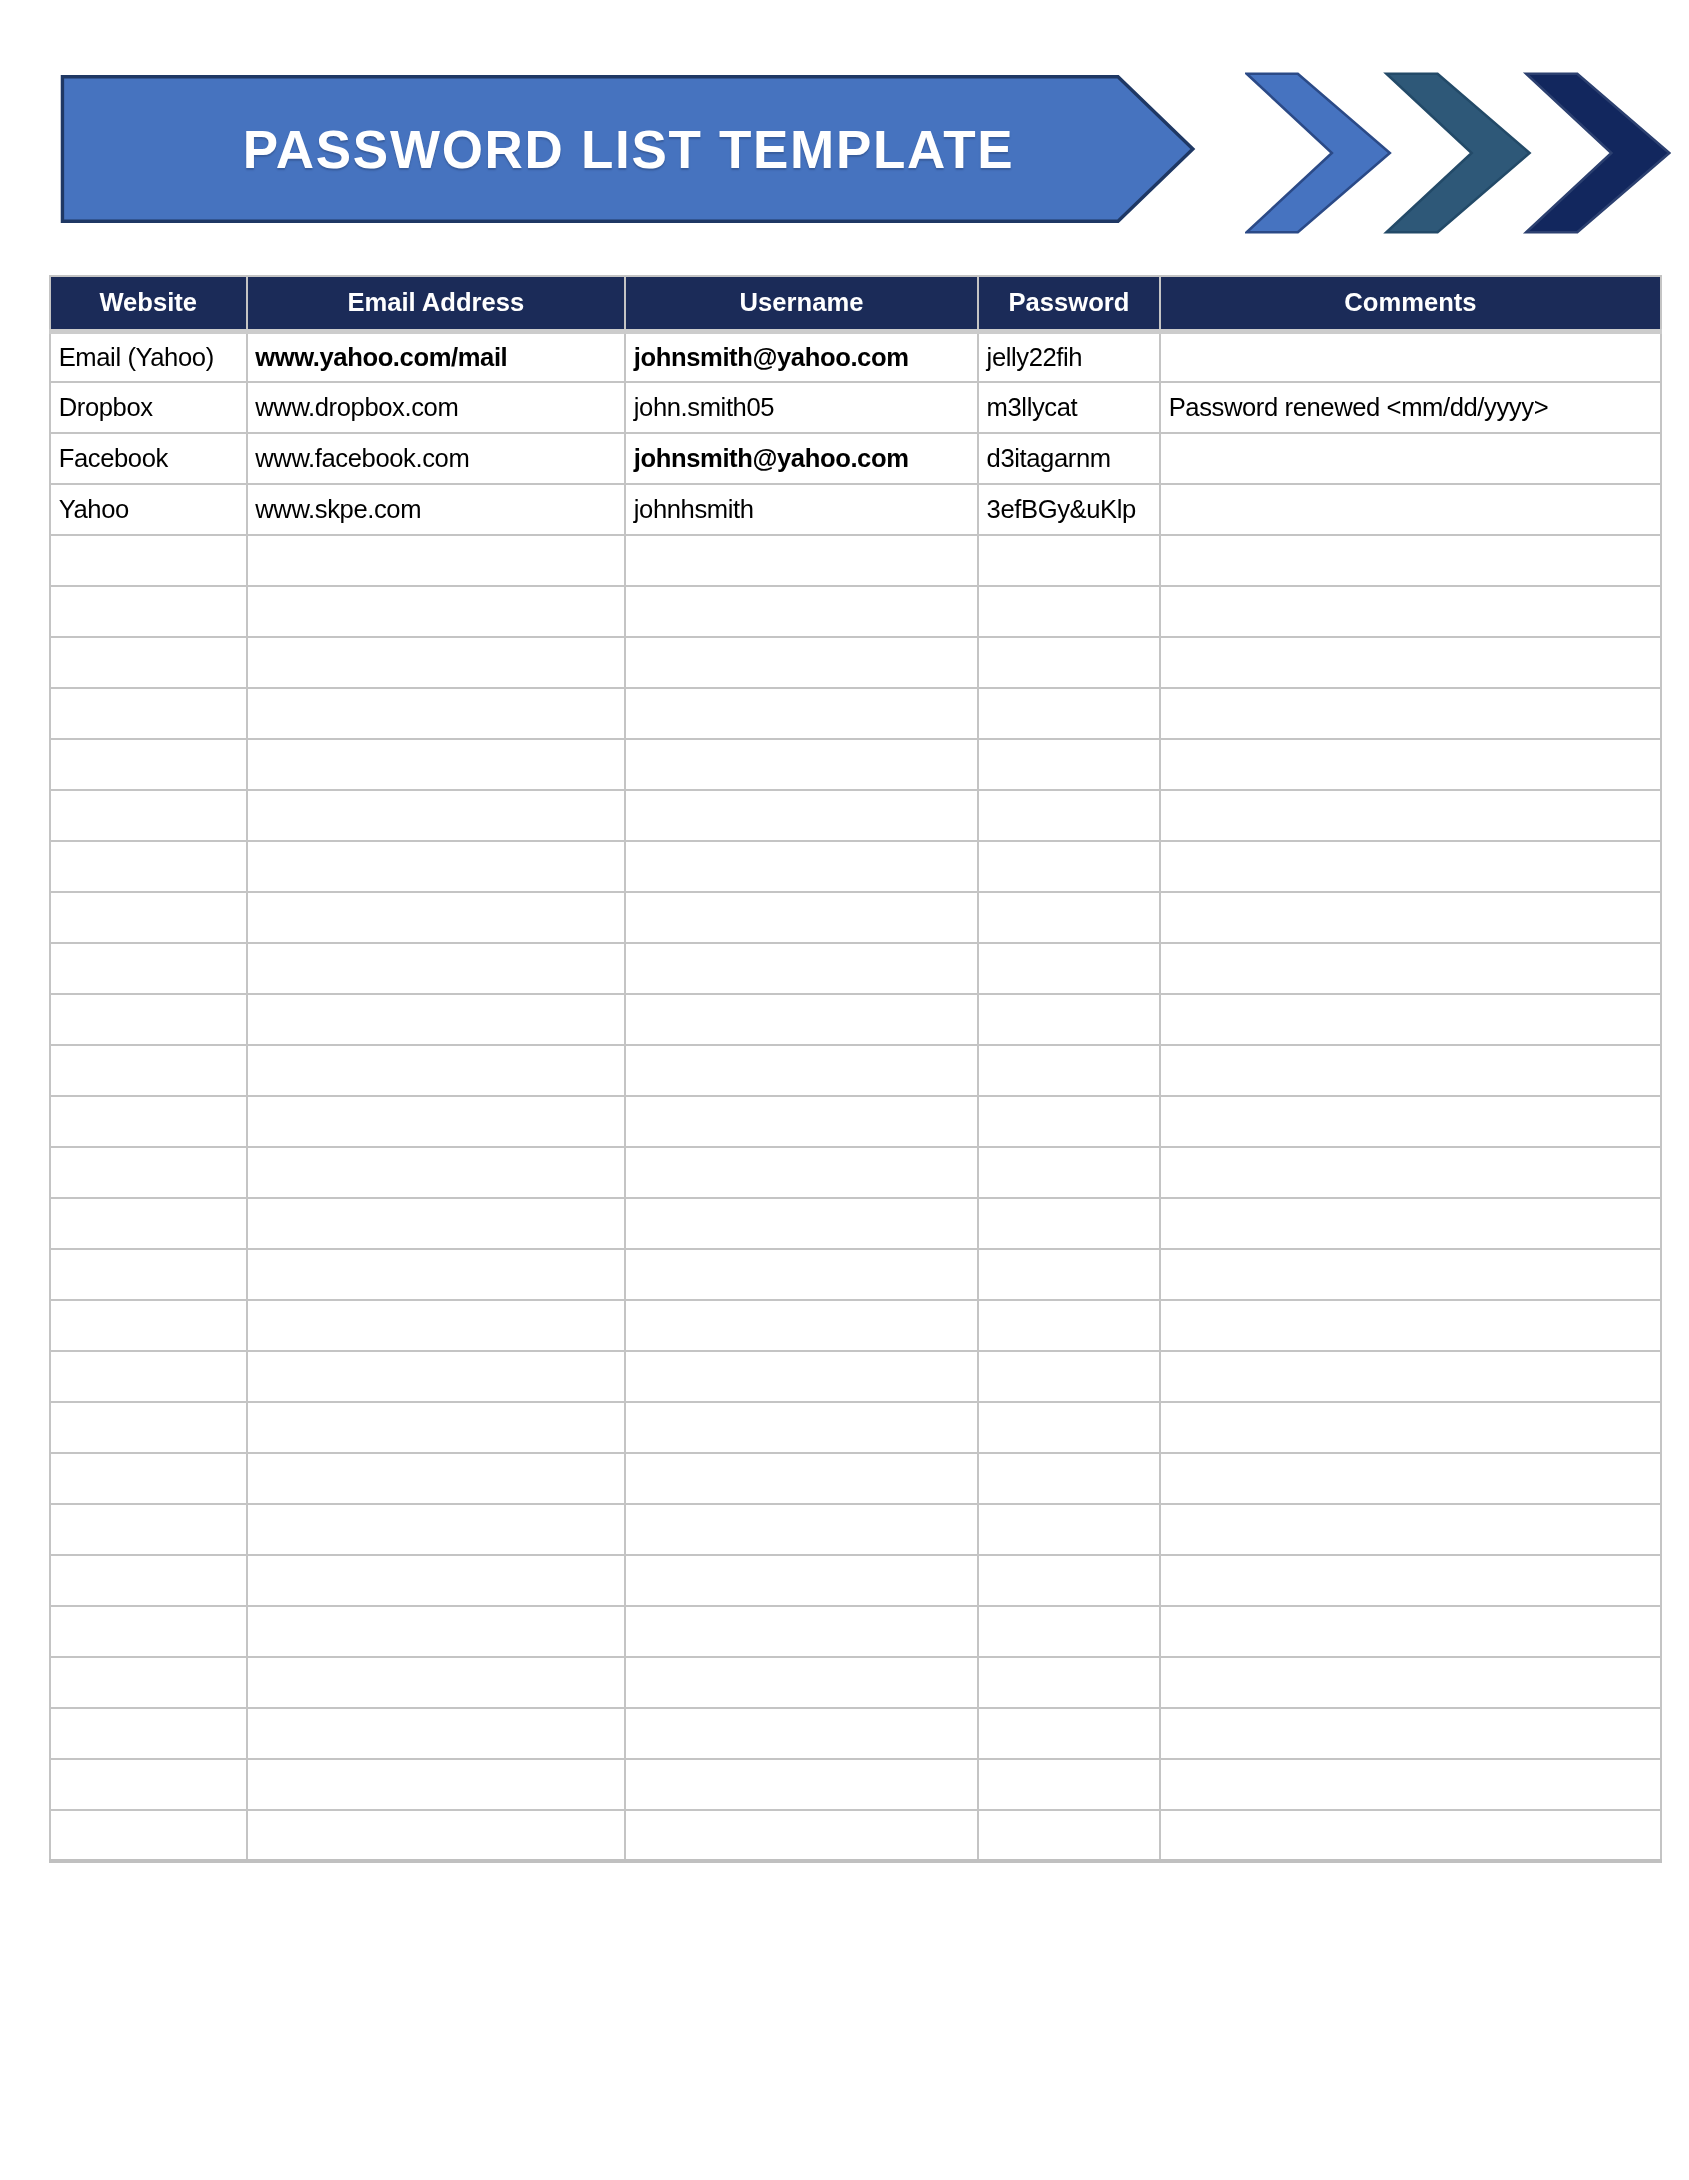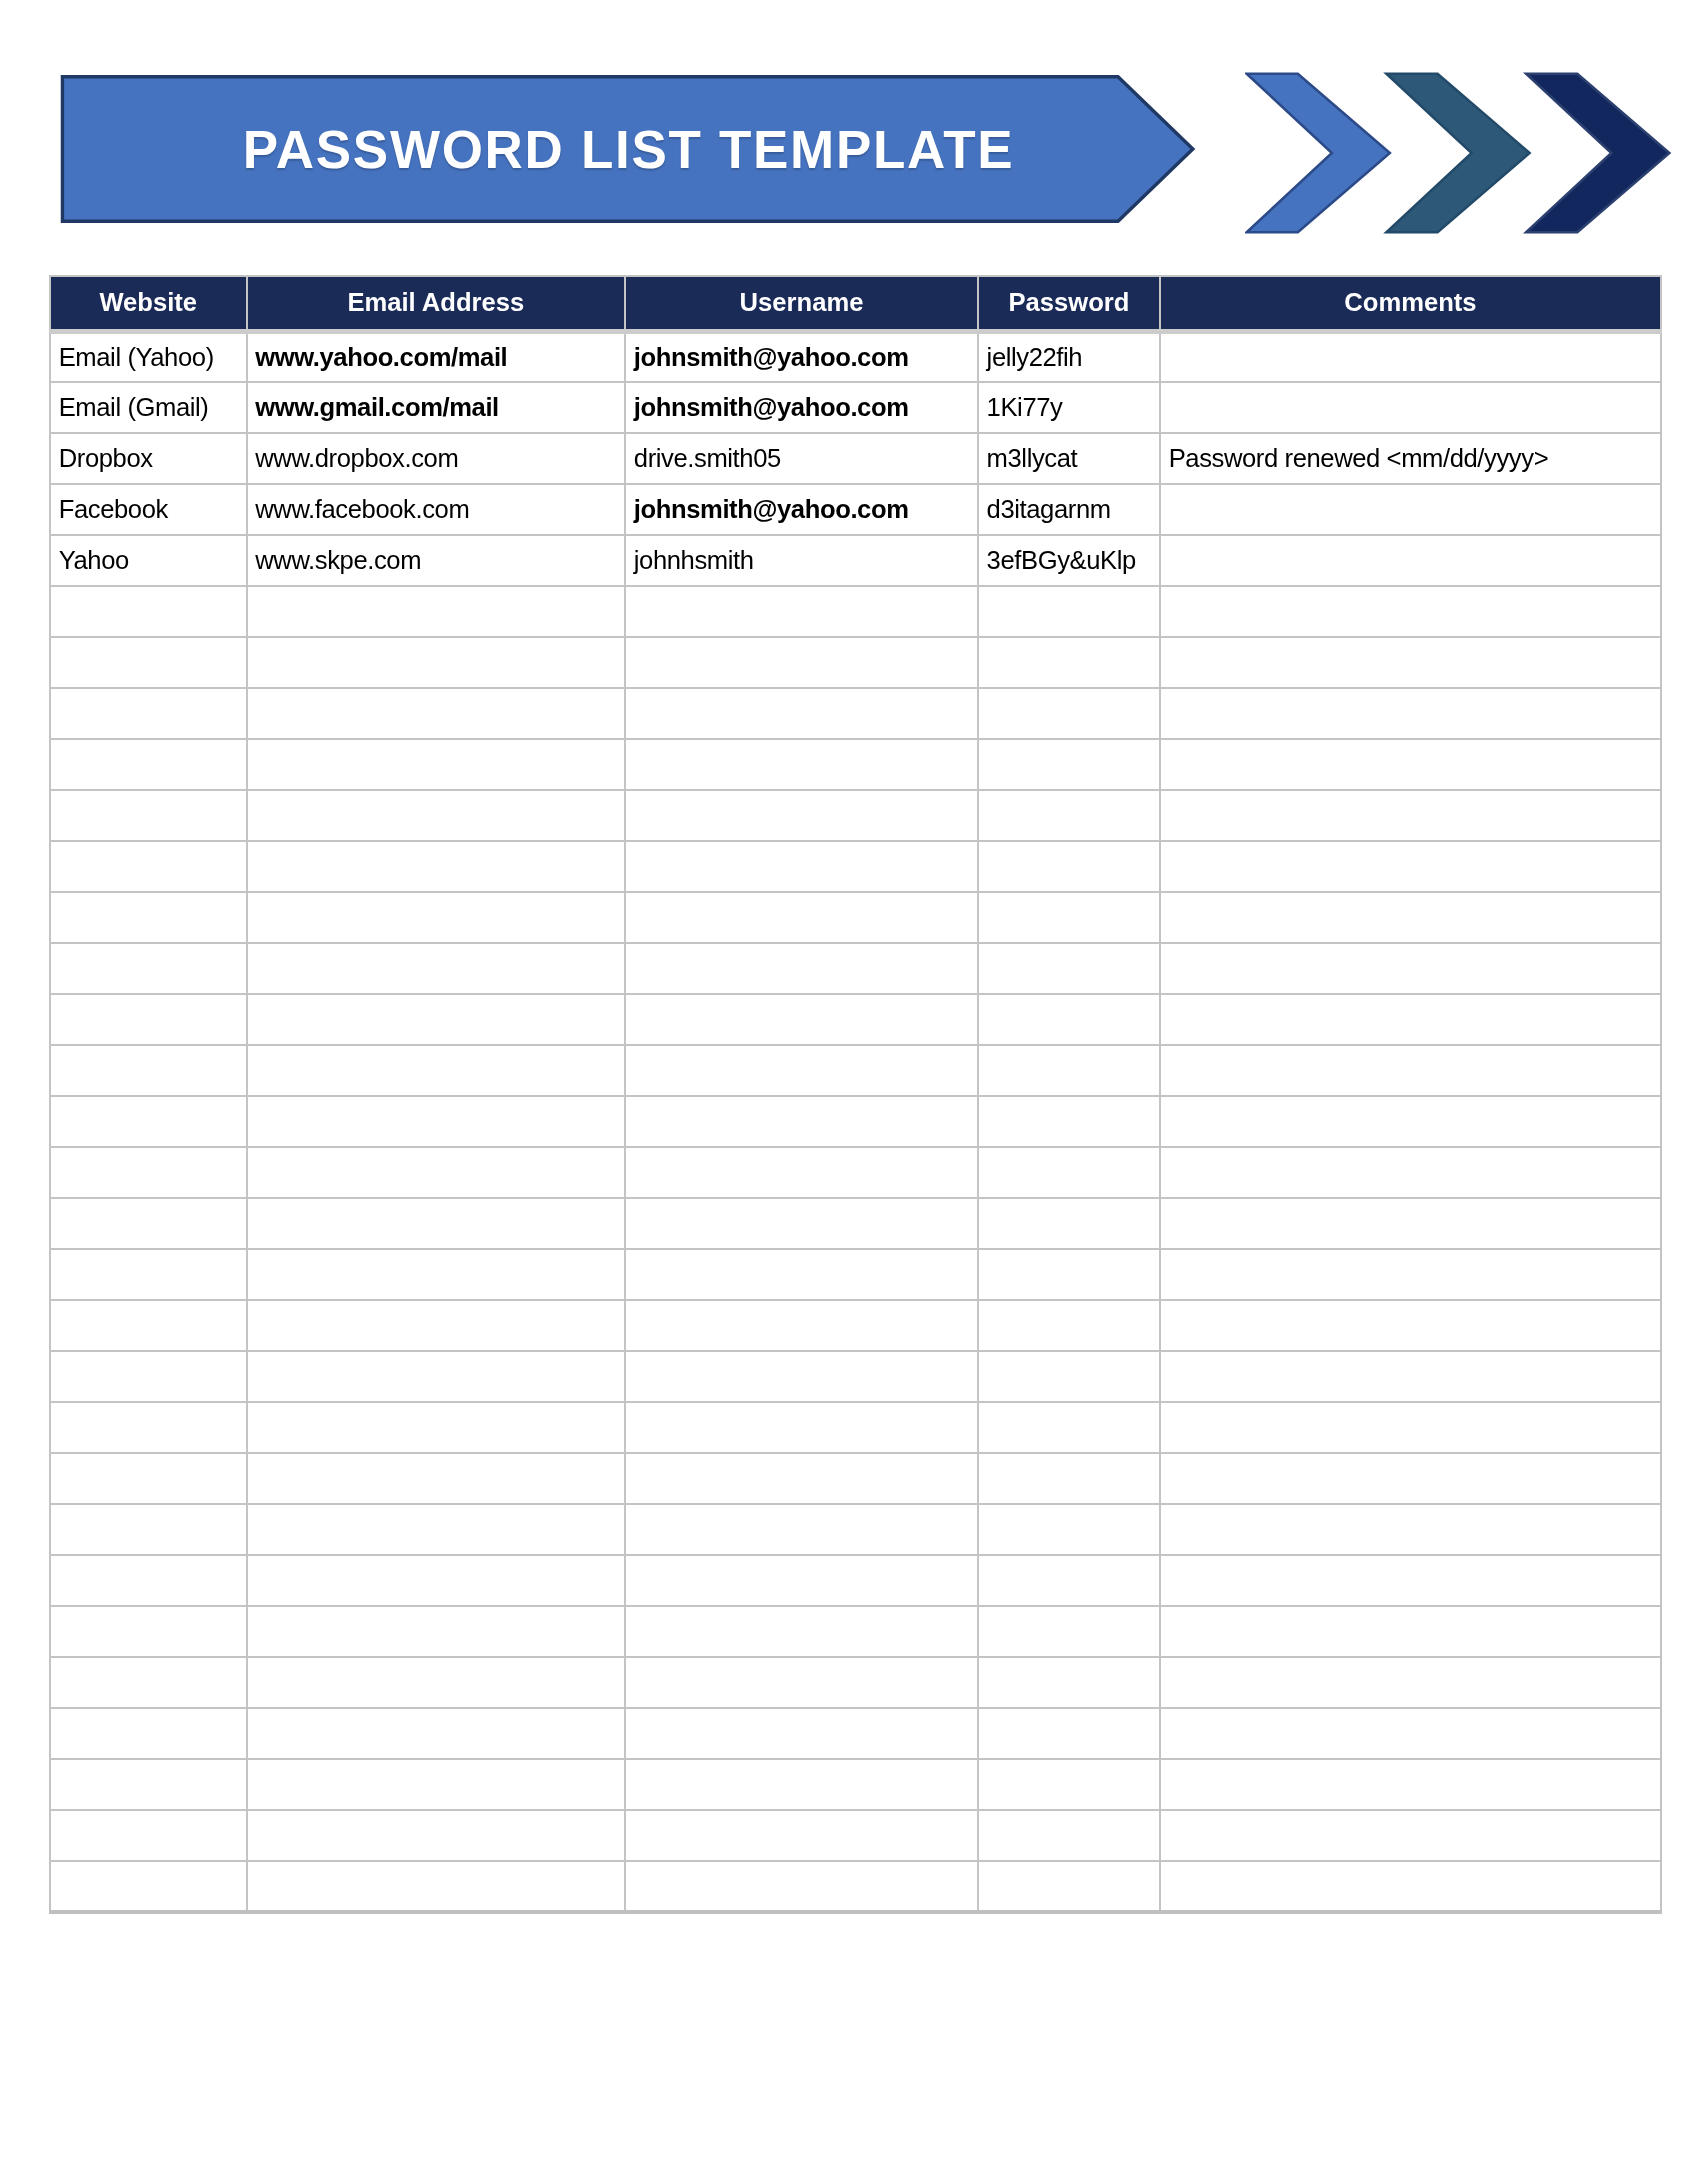--- a/index.html
+++ b/index.html
@@ -81,30 +81,23 @@
   </thead>
   <tbody id="pw-body">
     <tr>
       <td>Email (Yahoo)</td>
       <td class="b">www.yahoo.com/mail</td>
       <td class="b">johnsmith@yahoo.com</td>
       <td>jelly22fih</td>
       <td></td>
     </tr>
     <tr>
-      <td>Email (Gmail)</td>
-      <td class="b">www.gmail.com/mail</td>
-      <td class="b">johnsmith@yahoo.com</td>
-      <td>1Ki77y</td>
-      <td></td>
-    </tr>
-    <tr>
       <td>Dropbox</td>
       <td>www.dropbox.com</td>
-      <td>drive.smith05</td>
+      <td>john.smith05</td>
       <td class="lg">m3llycat</td>
       <td>Password renewed &lt;mm/dd/yyyy&gt;</td>
     </tr>
     <tr>
       <td>Facebook</td>
       <td>www.facebook.com</td>
       <td class="b">johnsmith@yahoo.com</td>
       <td>d3itagarnm</td>
       <td></td>
     </tr>

